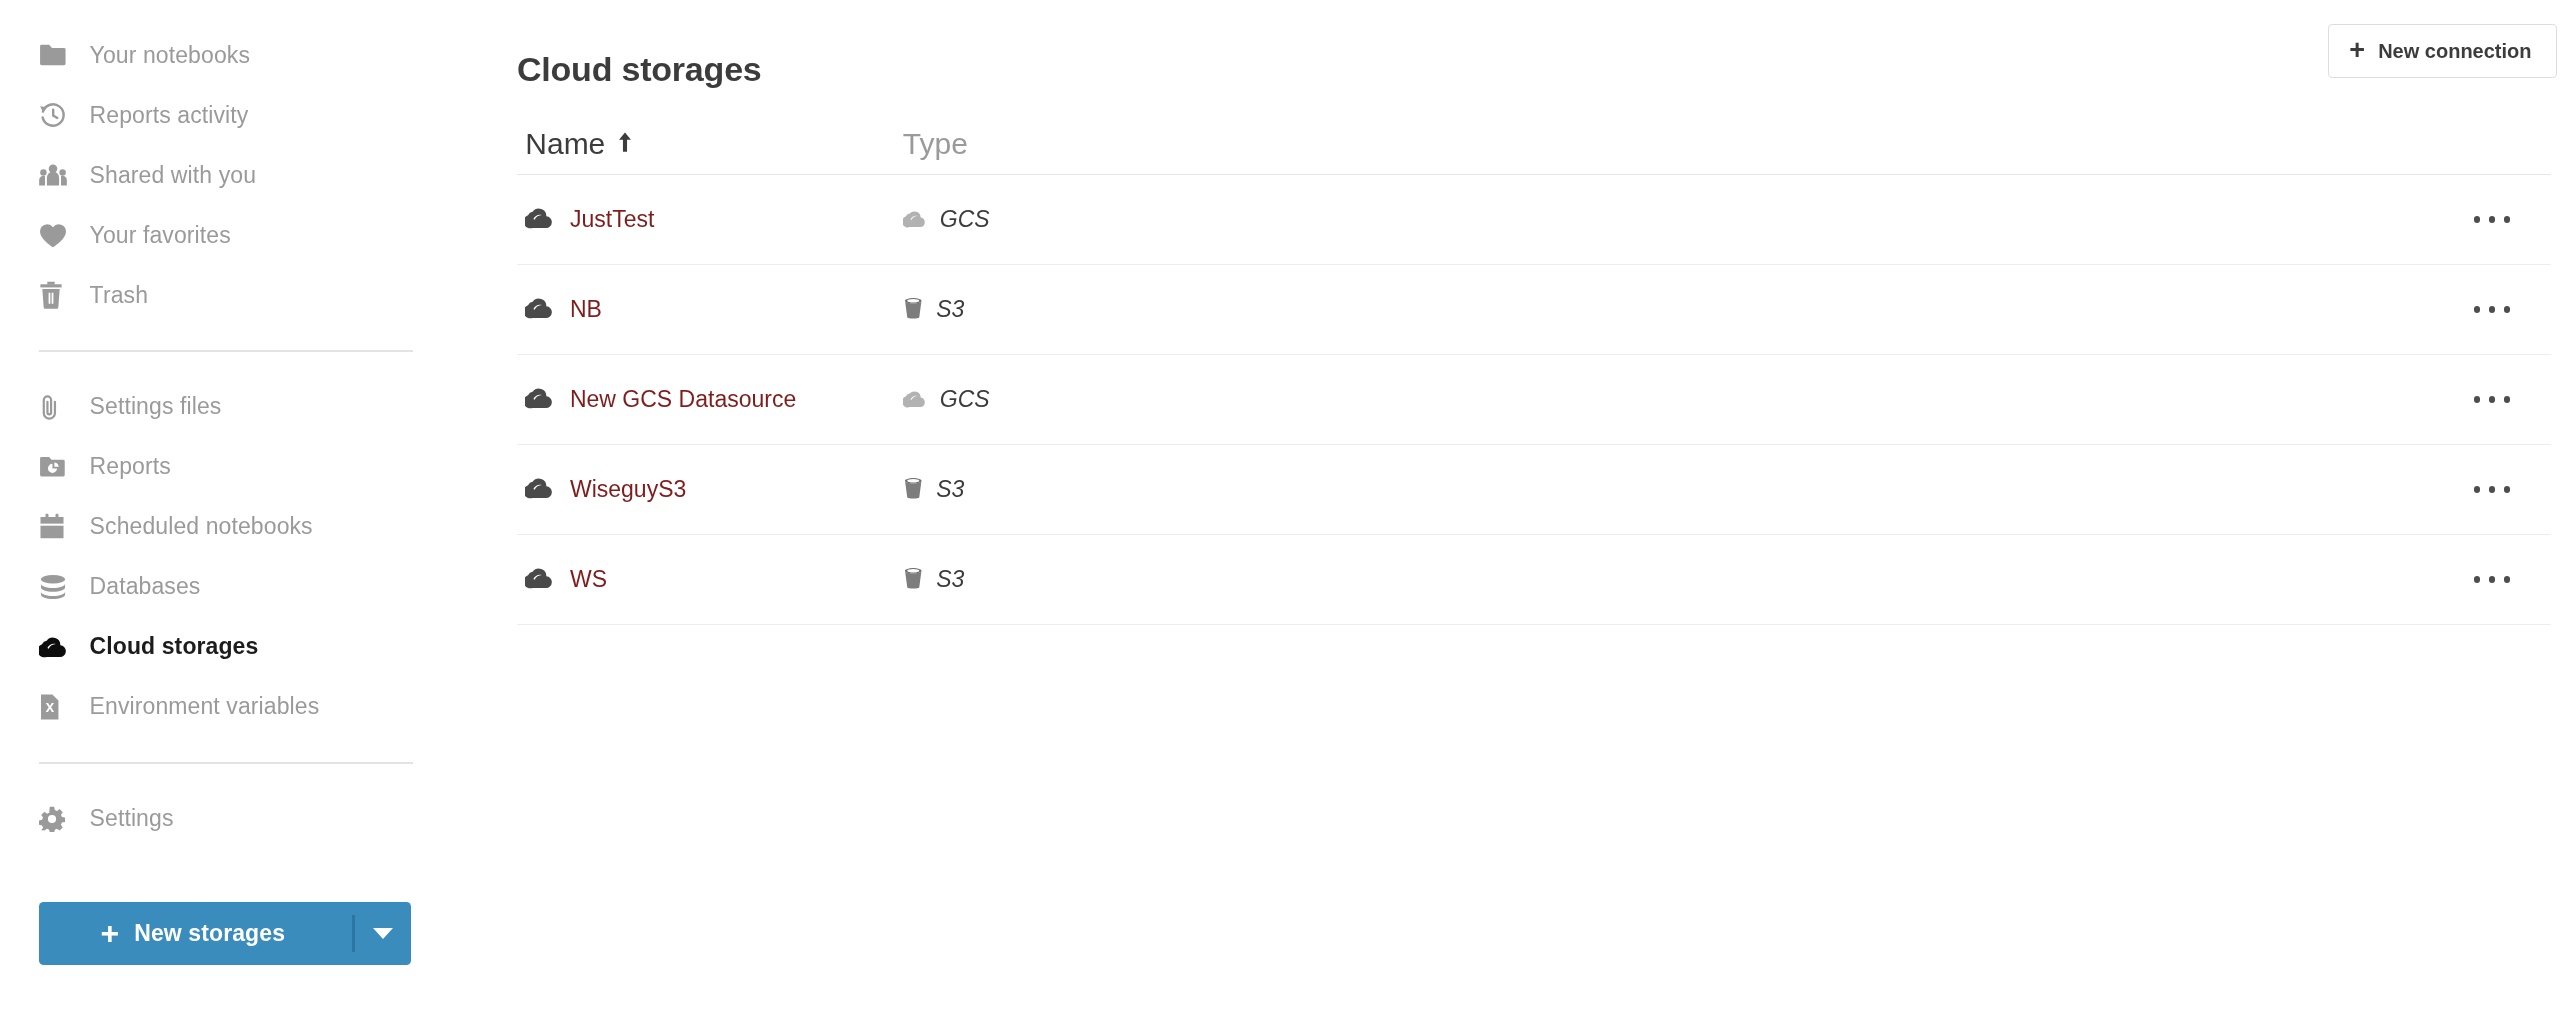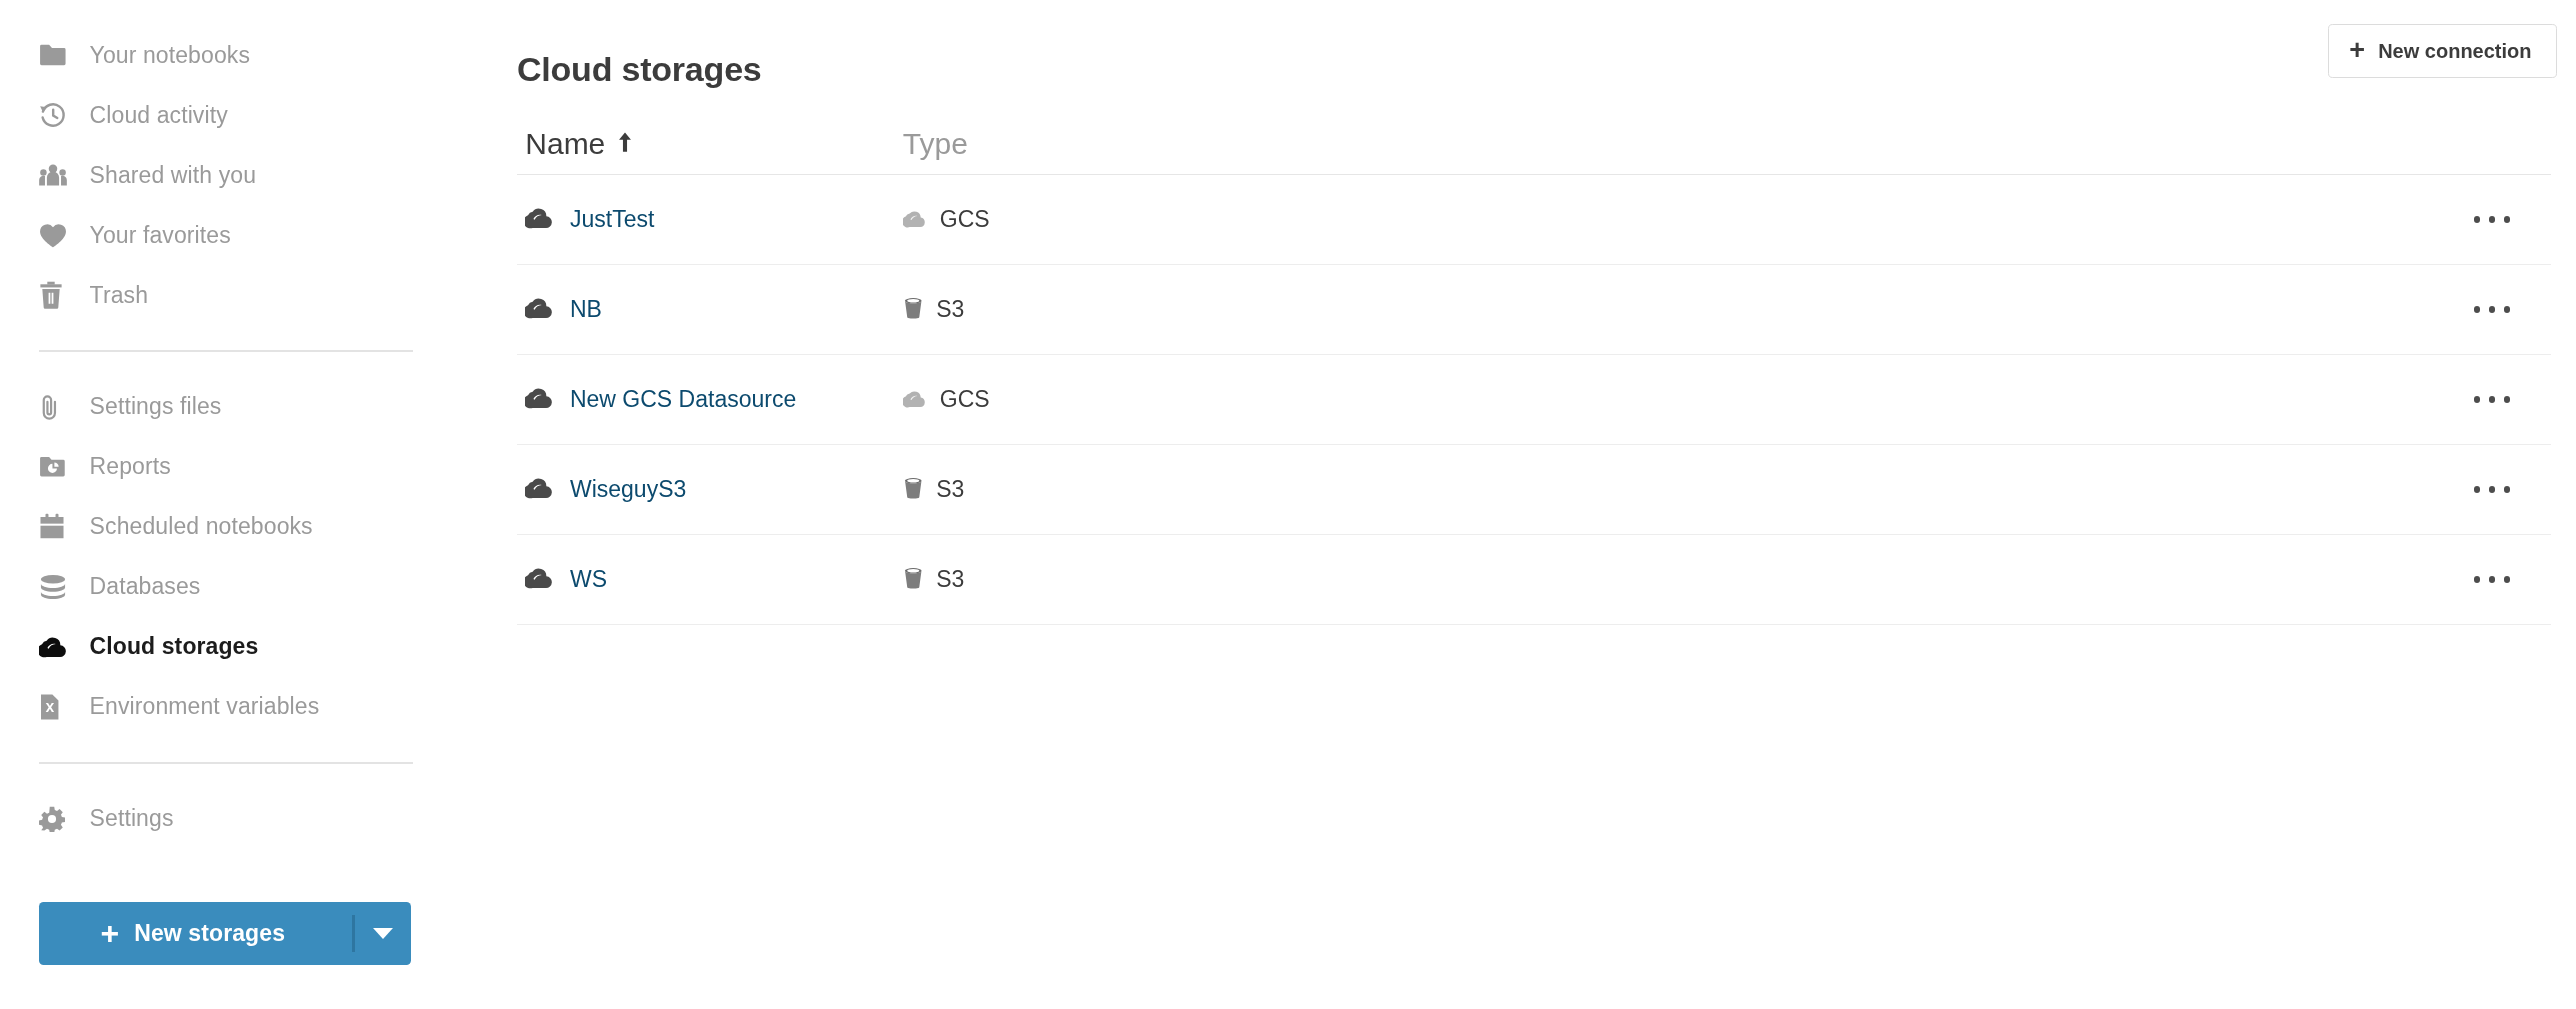--- a/index.html
+++ b/index.html
@@ -222,30 +222,31 @@
   .trow:last-child { border-bottom: 1.9px solid #ededed; }
   .cell-name {
     width: 385px;
     display: flex;
     align-items: center;
     padding-left: 8.4px;
     gap: 16.7px;
   }
   .cell-name .txt {
     font-size: 23px;
-    color: #0c4a6e;
+    color: #7f1d1d;
     line-height: 1;
     white-space: nowrap;
   }
   .cell-type {
     flex: 1;
     display: flex;
     align-items: center;
     gap: 13px;
     padding-left: 0.9px;
+    font-style: italic;
   }
   .cell-type .txt {
     font-size: 23px;
     color: #3c3c3c;
     line-height: 1;
   }
   .cell-actions {
     width: 112px;
     display: flex;
     align-items: center;
@@ -286,21 +287,21 @@
       </div>
 
       <div class="nav-item">
         <span class="nav-icon">
           <svg width="28" height="28" viewBox="0 0 30 30">
             <path fill="none" stroke="#9a9a9a" stroke-width="2.6" stroke-linecap="round" d="M4.2 11.3A11.4 11.4 0 1 1 3.9 17.6"></path>
             <path fill="#9a9a9a" d="M1.2 5.6l7.4 1.1-4.3 5.3z"></path>
             <path fill="none" stroke="#9a9a9a" stroke-width="2.6" stroke-linecap="round" d="M15.2 9.3v6.3l4.4 2.6"></path>
           </svg>
         </span>
-        <span class="nav-label">Cloud activity</span>
+        <span class="nav-label">Reports activity</span>
       </div>
 
       <div class="nav-item">
         <span class="nav-icon">
           <svg width="28" height="24" viewBox="0 0 30 26">
             <circle cx="15" cy="6.2" r="4.6" fill="#9a9a9a"></circle>
             <path fill="#9a9a9a" d="M8.4 24.5v-8.8a6.6 6.6 0 0 1 13.2 0v8.8z"></path>
             <circle cx="4.6" cy="10.4" r="3.5" fill="#9a9a9a"></circle>
             <path fill="#9a9a9a" d="M0 24.5v-6a4.6 4.6 0 0 1 6.3-4.3v10.3z"></path>
             <circle cx="25.4" cy="10.4" r="3.5" fill="#9a9a9a"></circle>

